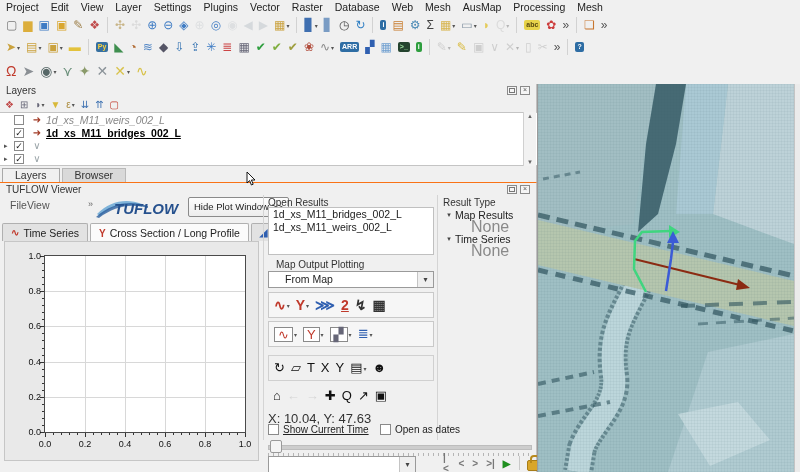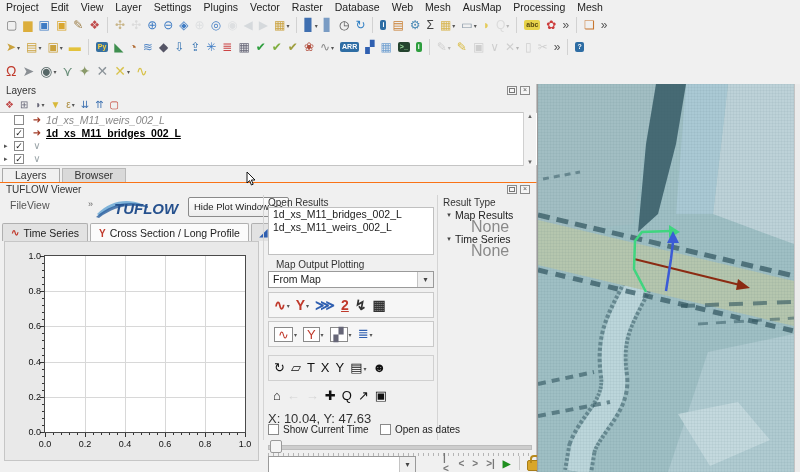--- a/index.html
+++ b/index.html
@@ -91,21 +91,21 @@
   .xlab{position:absolute;bottom:-17px;width:30px;margin-left:-15px;text-align:center;font-size:9px;color:#111;}
   .ylab{position:absolute;right:102%;width:24px;text-align:right;font-size:9px;color:#111;margin-top:-5px;}
   
   .vsep{position:absolute;width:1px;background:#d4d4d4;}
   
   .mlabel{position:absolute;font-size:10px;color:#333;}
   .reslist{position:absolute;left:268px;top:24px;width:166px;height:48px;background:#fff;
            border:1px solid #c0c0c0;box-sizing:border-box;overflow:hidden;}
   .resitem{font-size:10.5px;height:13px;line-height:13px;padding-left:4px;color:#222;}
   .combo{position:absolute;background:#fff;border:1px solid #9a9a9a;box-sizing:border-box;height:17px;
-         font-size:10.5px;line-height:15px;padding-left:4px;color:#222;}
+         font-size:10.5px;line-height:15px;padding-left:16px;color:#222;}
   .combo::after{content:'▾';position:absolute;right:0;top:0;bottom:0;width:15px;text-align:center;
         font-size:8px;line-height:15px;color:#444;border-left:1px solid #c4c4c4;background:#efefef;}
   .btngroup{position:absolute;left:268px;width:166px;border:1px solid #c9c9c9;background:#f6f6f6;
             display:flex;align-items:center;padding:1px 2px;box-sizing:border-box;}
   .btngroup .tbtn .g{font-size:14px;font-weight:bold;}
   .btngroup.small .tbtn .g{font-size:13px;font-weight:normal;}
   .coords{position:absolute;left:268px;font-size:13px;color:#333;}
   .checkrow{position:absolute;left:268px;display:flex;align-items:center;gap:4px;font-size:10px;color:#222;}
   .cbx{width:11px;height:11px;border:1px solid #8a8a8a;background:#fff;box-sizing:border-box;}
   .slider{position:absolute;left:268px;width:264px;height:14px;}
@@ -691,21 +691,21 @@
         <span class="tbtn">
           <span class="g" style="color: rgb(17, 17, 17);">↗</span>
         </span>
         <span class="tbtn">
           <span class="g" style="color: rgb(17, 17, 17);">▣</span>
         </span>
       </div>
 
     <span class="coords" style="top:228px;">X: 10.04, Y: 47.63</span>
 
-    <div class="checkrow" style="top:241px;">
+    <div class="checkrow" style="top:241px;text-decoration:underline;">
       <span class="cbx"></span>
       <span>Show Current Time</span>
     </div>
     <div class="checkrow" style="top:241px;left:380px;">
       <span class="cbx"></span>
       <span>Open as dates</span>
     </div>
 
     <div class="slider" style="top:256px;">
       <span class="groove"></span>

